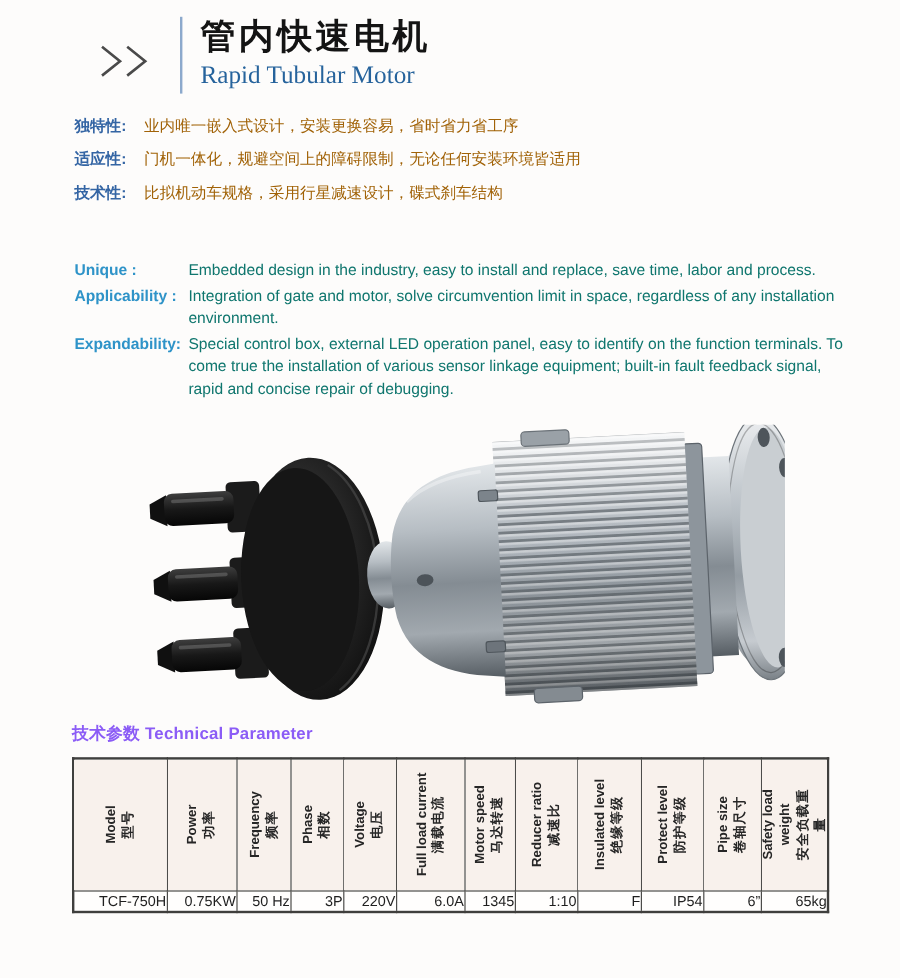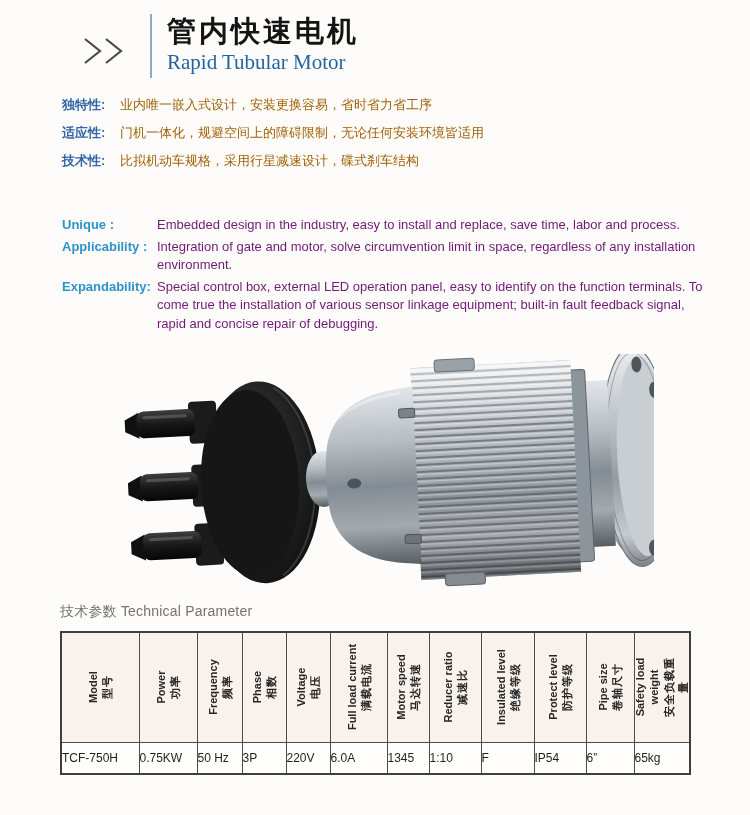--- a/index.html
+++ b/index.html
@@ -17,31 +17,31 @@
   
   .features{position:absolute;left:62px}
   .f-zh{top:94px;width:628px}
   .f-en{top:216px;width:644px}
   .feat{display:flex;align-items:flex-start}
   .f-zh .feat{line-height:22px;margin-bottom:6px;font-size:13px}
   .f-zh .lbl{color:#3465a4;font-weight:bold;flex:0 0 58px}
   .f-zh .txt{color:#a16207;flex:1}
   .f-en .feat{line-height:18.5px;margin-bottom:3px;font-size:13px}
   .f-en .lbl{color:#2e93c8;font-weight:bold;flex:0 0 95px}
-  .f-en .txt{color:#701a75;flex:1}
+  .f-en .txt{color:#0f766e;flex:1}
 
   
   .motor{position:absolute;top:354px;left:110px;width:544px;height:248px}
 
   
-  .tech-h{position:absolute;top:603px;left:60px;font-size:14px;font-weight:normal;color:#737373;letter-spacing:.2px}
+  .tech-h{position:absolute;top:603px;left:60px;font-size:14px;font-weight:bold;color:#8b5cf6;letter-spacing:.2px}
   .ttable{position:absolute;top:631px;left:60px;border-collapse:collapse;table-layout:fixed;width:629px;border:2px solid #3f3f3d}
   .ttable th,.ttable td{border:1px solid #4c4c4a}
   .ttable th{height:110px;background:#f8f1ec;position:relative}
-  .ttable td{height:32px;text-align:left;font-size:12px;color:#1f1f1f;background:#fffefd}
+  .ttable td{height:18px;text-align:right;font-size:12px;color:#1f1f1f;background:#fffefd}
   .ttable tbody tr:nth-child(2) td{background:#faefe9}
   .vtext{position:absolute;top:50%;left:50%;transform:translate(-50%,-50%) rotate(-90deg);width:106px;text-align:center;font-size:11px;font-weight:bold;color:#262626;line-height:1.3}
   .vtext span{display:block}
   .vzh{letter-spacing:1px}
   .ttable th:last-child .vtext{width:70px}
 </style>
 </head>
 <body>
 
 <div class="page">

